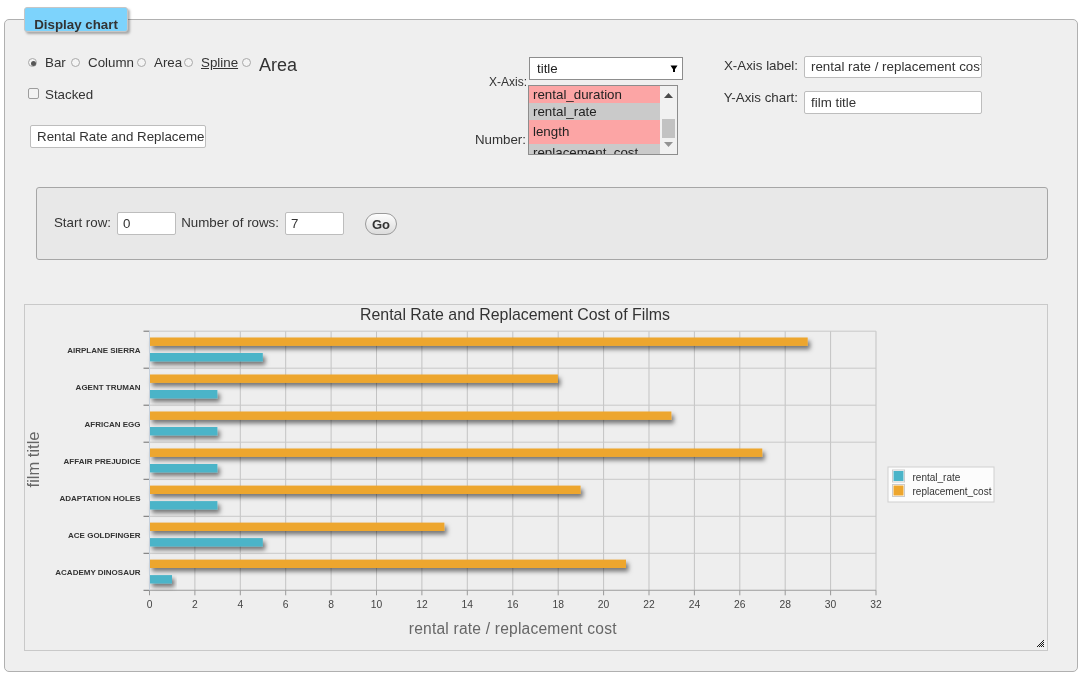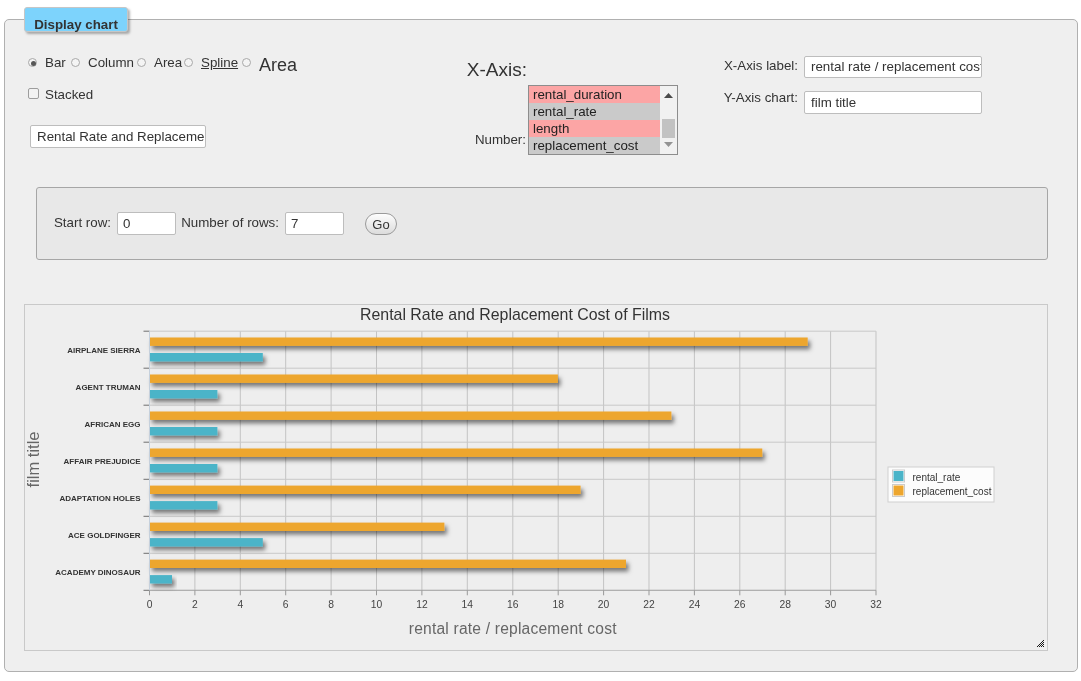--- a/index.html
+++ b/index.html
@@ -15,30 +15,36 @@
 <div style="position:absolute;left:154px;top:56px;font-size:13.3333px;color:#333;line-height:1;white-space:nowrap;">Area</div>
 <div style="position:absolute;left:184px;top:58px;width:9px;height:9px;border:1px solid #a8a8a8;border-radius:50%;background:#f4f4f4;"></div>
 <div style="position:absolute;left:201px;top:56px;font-size:13.3333px;color:#333;line-height:1;white-space:nowrap;text-decoration:underline;">Spline</div>
 <div style="position:absolute;left:242px;top:58px;width:9px;height:9px;border:1px solid #a8a8a8;border-radius:50%;background:#f4f4f4;"></div>
 <div style="position:absolute;left:259px;top:56px;font-size:18px;color:#333;line-height:1;white-space:nowrap;">Area</div>
 <div style="position:absolute;left:28px;top:88px;width:11px;height:11px;border:1px solid #9d9d9d;border-radius:2px;background:#f2f2f2;"></div>
 <div style="position:absolute;left:45px;top:88px;font-size:13.3333px;color:#333;line-height:1;white-space:nowrap;">Stacked</div>
 <div style="position:absolute;left:30px;top:125px;width:176px;height:23px;background:#fff;border:1px solid #bdbdbd;border-radius:2px;box-sizing:border-box;display:flex;align-items:center;padding-left:6px;overflow:hidden;">
       <span style="font-size:13.3333px;color:#333;white-space:nowrap;line-height:1;">Rental Rate and Replacement Cost of Films</span>
     </div>
-<div style="position:absolute;right:554px;top:60px;font-size:19px;color:#333;line-height:1;white-space:nowrap;text-align:right;">X-Axis:</div>
+<div style="position:absolute;right:554px;top:76px;font-size:12px;color:#333;line-height:1;white-space:nowrap;text-align:right;">X-Axis:</div>
+<div style="position:absolute;left:529px;top:57px;width:154px;height:23px;background:#fff;border:1px solid #8d8d8d;box-sizing:border-box;display:flex;align-items:center;">
+      <span style="font-size:13.3333px;color:#222;padding-left:7px;line-height:1;">title</span>
+      <svg style="position:absolute;left:140px;top:7px;" width="8" height="8" viewBox="0 0 8 8">
+        <polygon points="0.5,0.5 7.5,0.5 5,4.2 5,7 3,7 3,4.2" fill="#000"></polygon>
+      </svg>
+    </div>
 <div style="position:absolute;right:555px;top:133px;font-size:13.3333px;color:#333;line-height:1;white-space:nowrap;text-align:right;">Number:</div>
 <div style="position:absolute;left:528px;top:85px;width:150px;height:70px;background:#fca5a5;border:1px solid #8d8d8d;box-sizing:border-box;overflow:hidden;">
       <div style="height:17px;display:flex;align-items:center;padding-left:4px;">
         <span style="font-size:13.3333px;color:#222;line-height:1;">rental_duration</span>
       </div>
       <div style="height:17px;background:#cacaca;display:flex;align-items:center;padding-left:4px;">
         <span style="font-size:13.3333px;color:#222;line-height:1;">rental_rate</span>
       </div>
-      <div style="height:17px;display:flex;align-items:center;padding-left:4px;">
+      <div style="height:24px;display:flex;align-items:center;padding-left:4px;">
         <span style="font-size:13.3333px;color:#222;line-height:1;">length</span>
       </div>
       <div style="height:17px;background:#cacaca;display:flex;align-items:center;padding-left:4px;">
         <span style="font-size:13.3333px;color:#222;line-height:1;">replacement_cost</span>
       </div>
       <div style="position:absolute;right:0;top:0;width:17px;height:68px;background:#f1f1f1;">
         <svg style="position:absolute;left:4px;top:7px;" width="9" height="5" viewBox="0 0 9 5">
           <polygon points="4.5,0 9,5 0,5" fill="#4a4a4a"></polygon>
         </svg>
         <div style="position:absolute;top:33px;left:2px;width:13px;height:19px;background:#c2c2c2;"></div>
@@ -58,21 +64,21 @@
 <div style="position:absolute;left:36px;top:187px;width:1012px;height:73px;background:#e8e8e8;border:1px solid #a6a6a6;border-radius:3px;"></div>
 <div style="position:absolute;right:970px;top:216px;font-size:13.3333px;color:#333;line-height:1;white-space:nowrap;text-align:right;">Start row:</div>
 <div style="position:absolute;left:117px;top:212px;width:59px;height:23px;background:#fff;border:1px solid #bdbdbd;border-radius:2px;box-sizing:border-box;display:flex;align-items:center;padding-left:5px;overflow:hidden;">
       <span style="font-size:13.3333px;color:#333;white-space:nowrap;line-height:1;">0</span>
     </div>
 <div style="position:absolute;right:802px;top:216px;font-size:13.3333px;color:#333;line-height:1;white-space:nowrap;text-align:right;">Number of rows:</div>
 <div style="position:absolute;left:285px;top:212px;width:59px;height:23px;background:#fff;border:1px solid #bdbdbd;border-radius:2px;box-sizing:border-box;display:flex;align-items:center;padding-left:5px;overflow:hidden;">
       <span style="font-size:13.3333px;color:#333;white-space:nowrap;line-height:1;">7</span>
     </div>
 <div style="position:absolute;left:365px;top:213px;width:32px;height:22px;border:1px solid #9a9a9a;border-radius:11px;background:linear-gradient(#fdfdfd,#dcdcdc);display:flex;align-items:center;justify-content:center;box-sizing:border-box;">
-      <span style="font-size:13px;font-weight:normal;color:#333;line-height:1;text-align:center;">Go</span>
+      <span style="font-size:13px;font-weight:bold;color:#333;line-height:1;text-align:center;">Go</span>
     </div>
 <div style="position:absolute;left:24px;top:304px;width:1024px;height:347px;background:#eee;border:1px solid #c9c9c9;box-sizing:border-box;">
       <svg width="1022" height="345" viewBox="0 0 1022 345" style="position:absolute;left:0;top:0;font-family:'Liberation Sans',sans-serif;">
 <defs>
           <filter id="sh" x="-20%" y="-50%" width="140%" height="250%">
             <feDropShadow dx="2.5" dy="3.5" stdDeviation="2" flood-color="#000" flood-opacity="0.5"></feDropShadow>
           </filter>
         </defs>
 <line x1="124.5" y1="26.2" x2="124.5" y2="285.3" stroke="#c3c3c3" stroke-width="1"></line>
 <line x1="169.9" y1="26.2" x2="169.9" y2="285.3" stroke="#c3c3c3" stroke-width="1"></line>

